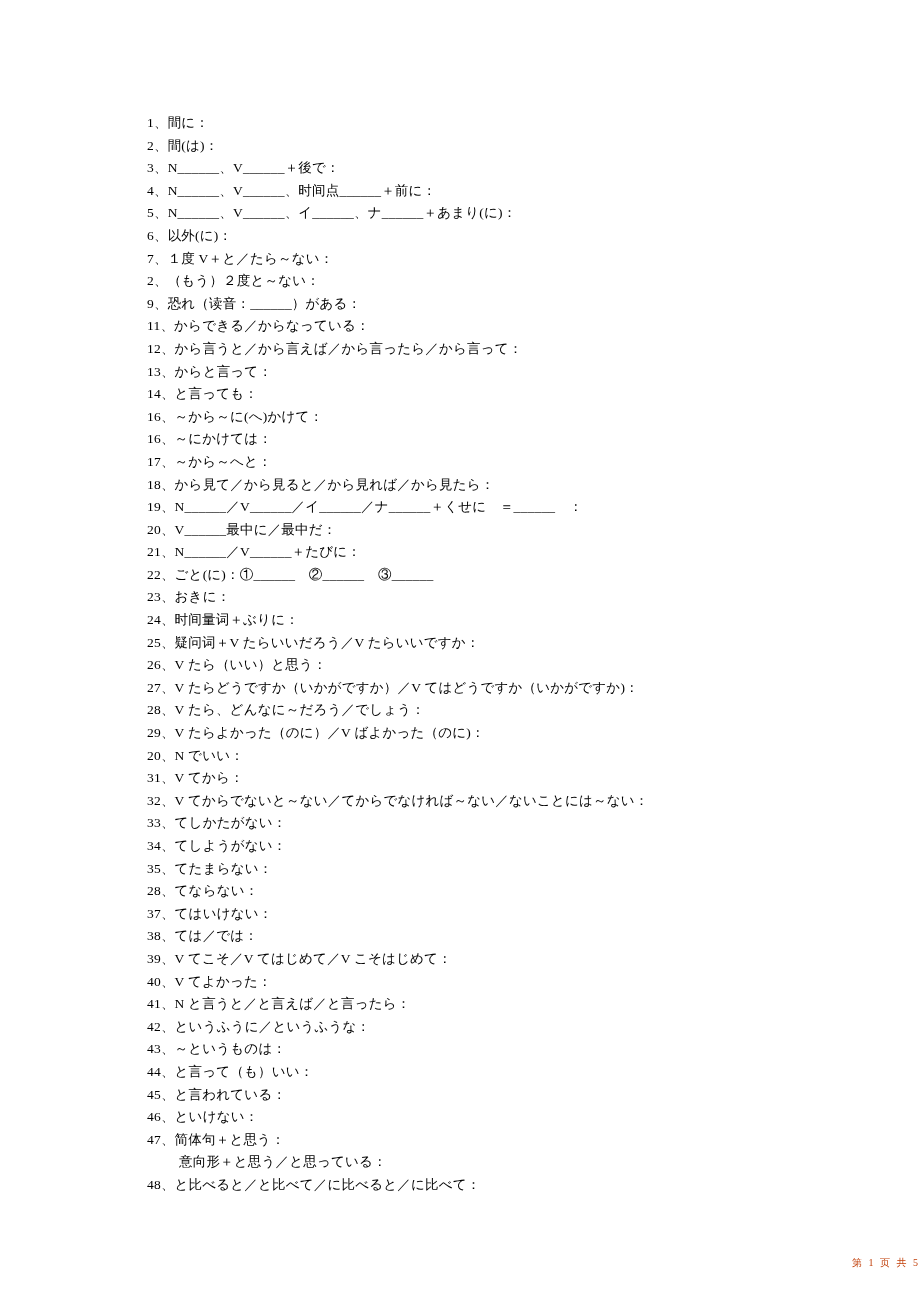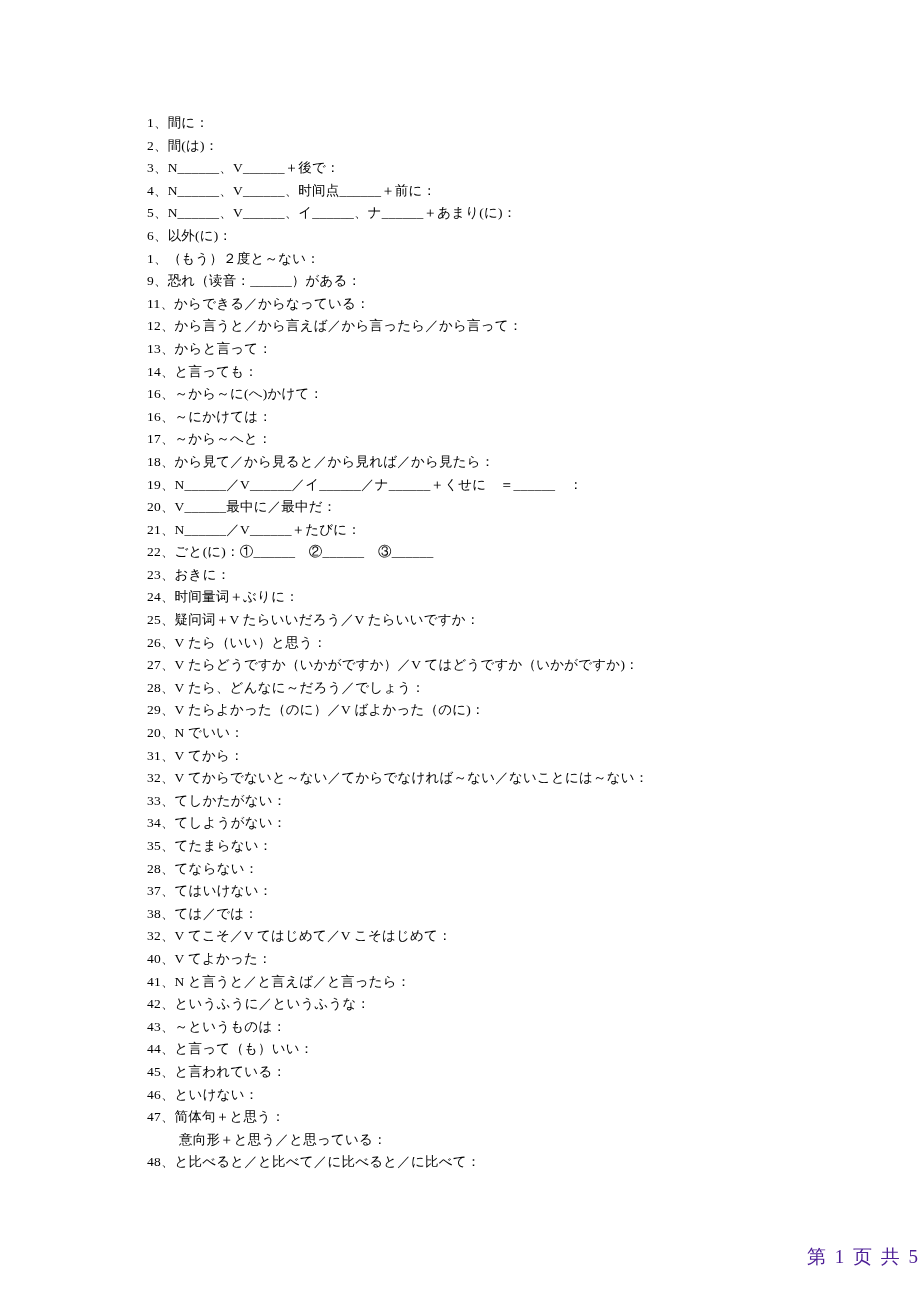--- a/index.html
+++ b/index.html
@@ -27,37 +27,38 @@
       white-space: pre;
       letter-spacing: 0.2px;
     }
     .indent {
       padding-left: 32px;
     }
     .footer {
       position: absolute;
       bottom: 32px;
       right: 0px;
-      font-size: 19px;
-      color: #4c1d95;
+      font-size: 10px;
+      color: #c2410c;
       letter-spacing: 2px;
     }
   </style>
 </head>
 <body>
 
 <div class="content">
   <div id="lines-container">
       <div class="line">1、間に：</div>
       <div class="line">2、間(は)：</div>
       <div class="line">3、N______、V______＋後で：</div>
       <div class="line">4、N______、V______、时间点______＋前に：</div>
       <div class="line">5、N______、V______、イ______、ナ______＋あまり(に)：</div>
       <div class="line">6、以外(に)：</div>
-      <div class="line">1、（もう）２度と～ない：</div>
+      <div class="line">7、１度 V＋と／たら～ない：</div>
+      <div class="line">2、（もう）２度と～ない：</div>
       <div class="line">9、恐れ（读音：______）がある：</div>
       <div class="line">11、からできる／からなっている：</div>
       <div class="line">12、から言うと／から言えば／から言ったら／から言って：</div>
       <div class="line">13、からと言って：</div>
       <div class="line">14、と言っても：</div>
       <div class="line">16、～から～に(へ)かけて：</div>
       <div class="line">16、～にかけては：</div>
       <div class="line">17、～から～へと：</div>
       <div class="line">18、から見て／から見ると／から見れば／から見たら：</div>
       <div class="line">19、N______／V______／イ______／ナ______＋くせに　＝______　：</div>
@@ -73,21 +74,21 @@
       <div class="line">29、V たらよかった（のに）／V ばよかった（のに)：</div>
       <div class="line">20、N でいい：</div>
       <div class="line">31、V てから：</div>
       <div class="line">32、V てからでないと～ない／てからでなければ～ない／ないことには～ない：</div>
       <div class="line">33、てしかたがない：</div>
       <div class="line">34、てしようがない：</div>
       <div class="line">35、てたまらない：</div>
       <div class="line">28、てならない：</div>
       <div class="line">37、てはいけない：</div>
       <div class="line">38、ては／では：</div>
-      <div class="line">32、V てこそ／V てはじめて／V こそはじめて：</div>
+      <div class="line">39、V てこそ／V てはじめて／V こそはじめて：</div>
       <div class="line">40、V てよかった：</div>
       <div class="line">41、N と言うと／と言えば／と言ったら：</div>
       <div class="line">42、というふうに／というふうな：</div>
       <div class="line">43、～というものは：</div>
       <div class="line">44、と言って（も）いい：</div>
       <div class="line">45、と言われている：</div>
       <div class="line">46、といけない：</div>
       <div class="line">47、简体句＋と思う：</div>
       <div class="line indent">意向形＋と思う／と思っている：</div>
       <div class="line">48、と比べると／と比べて／に比べると／に比べて：</div>

